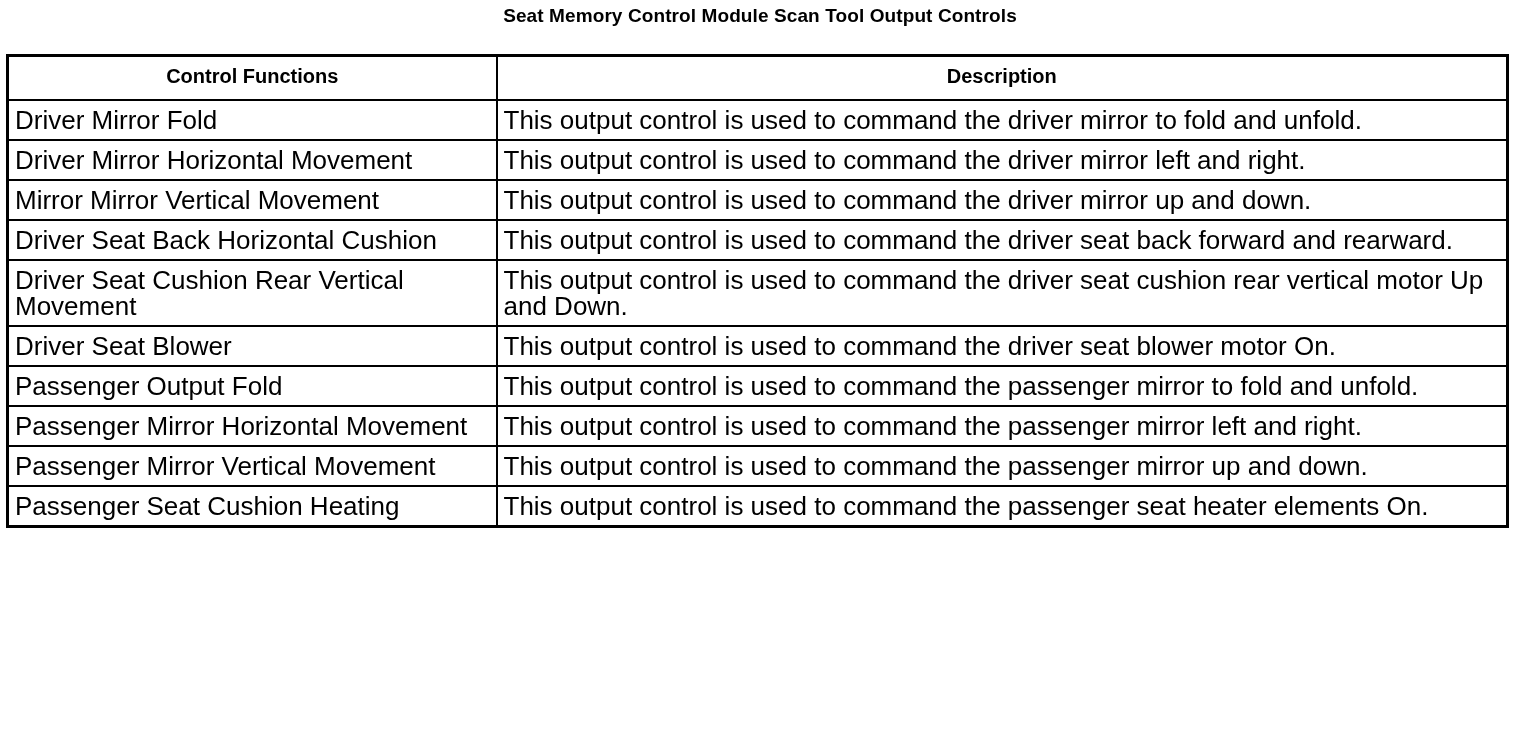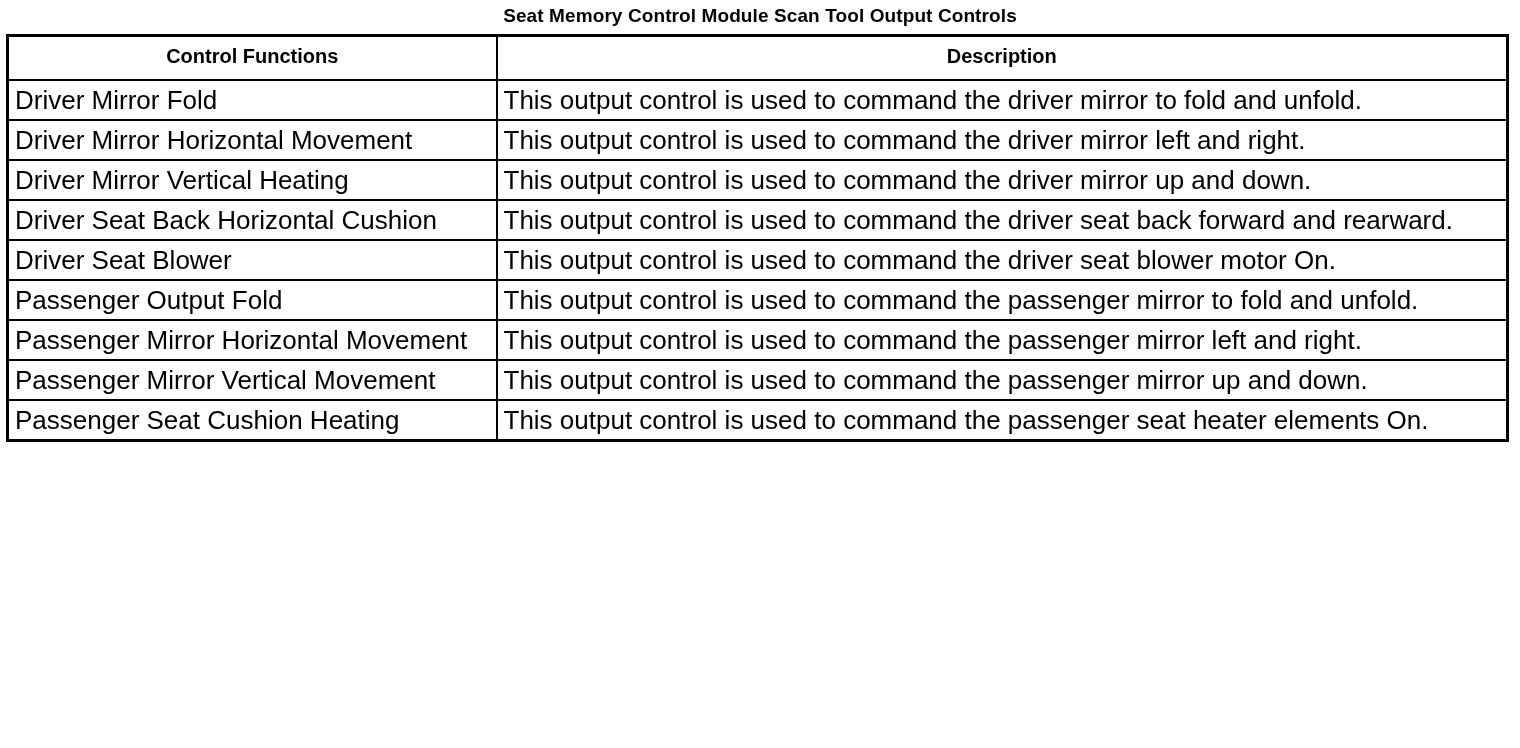--- a/index.html
+++ b/index.html
@@ -24,20 +24,21 @@
     text-align: center;
     font-size: 19px;
     font-weight: bold;
     line-height: 22px;
     padding-top: 5px;
     padding-bottom: 7px;
     letter-spacing: 0.1px;
   }
   .table-wrap {
     padding: 0 8px 0 6px;
+    margin-top: 20px;
   }
   table.controls-table {
     border-collapse: collapse;
     width: 1500px;
     table-layout: fixed;
     border: 3px solid #000000;
   }
   table.controls-table col.col-func { width: 489px; }
   table.controls-table col.col-desc { width: 1011px; }
 
@@ -86,26 +87,30 @@
       <tbody id="table-body">
           <tr>
             <td class="cell-func">Driver Mirror Fold</td>
             <td class="cell-desc">This output control is used to command the driver mirror to fold and unfold.</td>
           </tr>
           <tr>
             <td class="cell-func">Driver Mirror Horizontal Movement</td>
             <td class="cell-desc">This output control is used to command the driver mirror left and right.</td>
           </tr>
           <tr>
-            <td class="cell-func">Driver Mirror Vertical Heating</td>
+            <td class="cell-func">Mirror Mirror Vertical Movement</td>
             <td class="cell-desc">This output control is used to command the driver mirror up and down.</td>
           </tr>
           <tr>
             <td class="cell-func">Driver Seat Back Horizontal Cushion</td>
             <td class="cell-desc">This output control is used to command the driver seat back forward and rearward.</td>
+          </tr>
+          <tr>
+            <td class="cell-func">Driver Seat Cushion Rear Vertical Movement</td>
+            <td class="cell-desc">This output control is used to command the driver seat cushion rear vertical motor Up and Down.</td>
           </tr>
           <tr>
             <td class="cell-func">Driver Seat Blower</td>
             <td class="cell-desc">This output control is used to command the driver seat blower motor On.</td>
           </tr>
           <tr>
             <td class="cell-func">Passenger Output Fold</td>
             <td class="cell-desc">This output control is used to command the passenger mirror to fold and unfold.</td>
           </tr>
           <tr>

